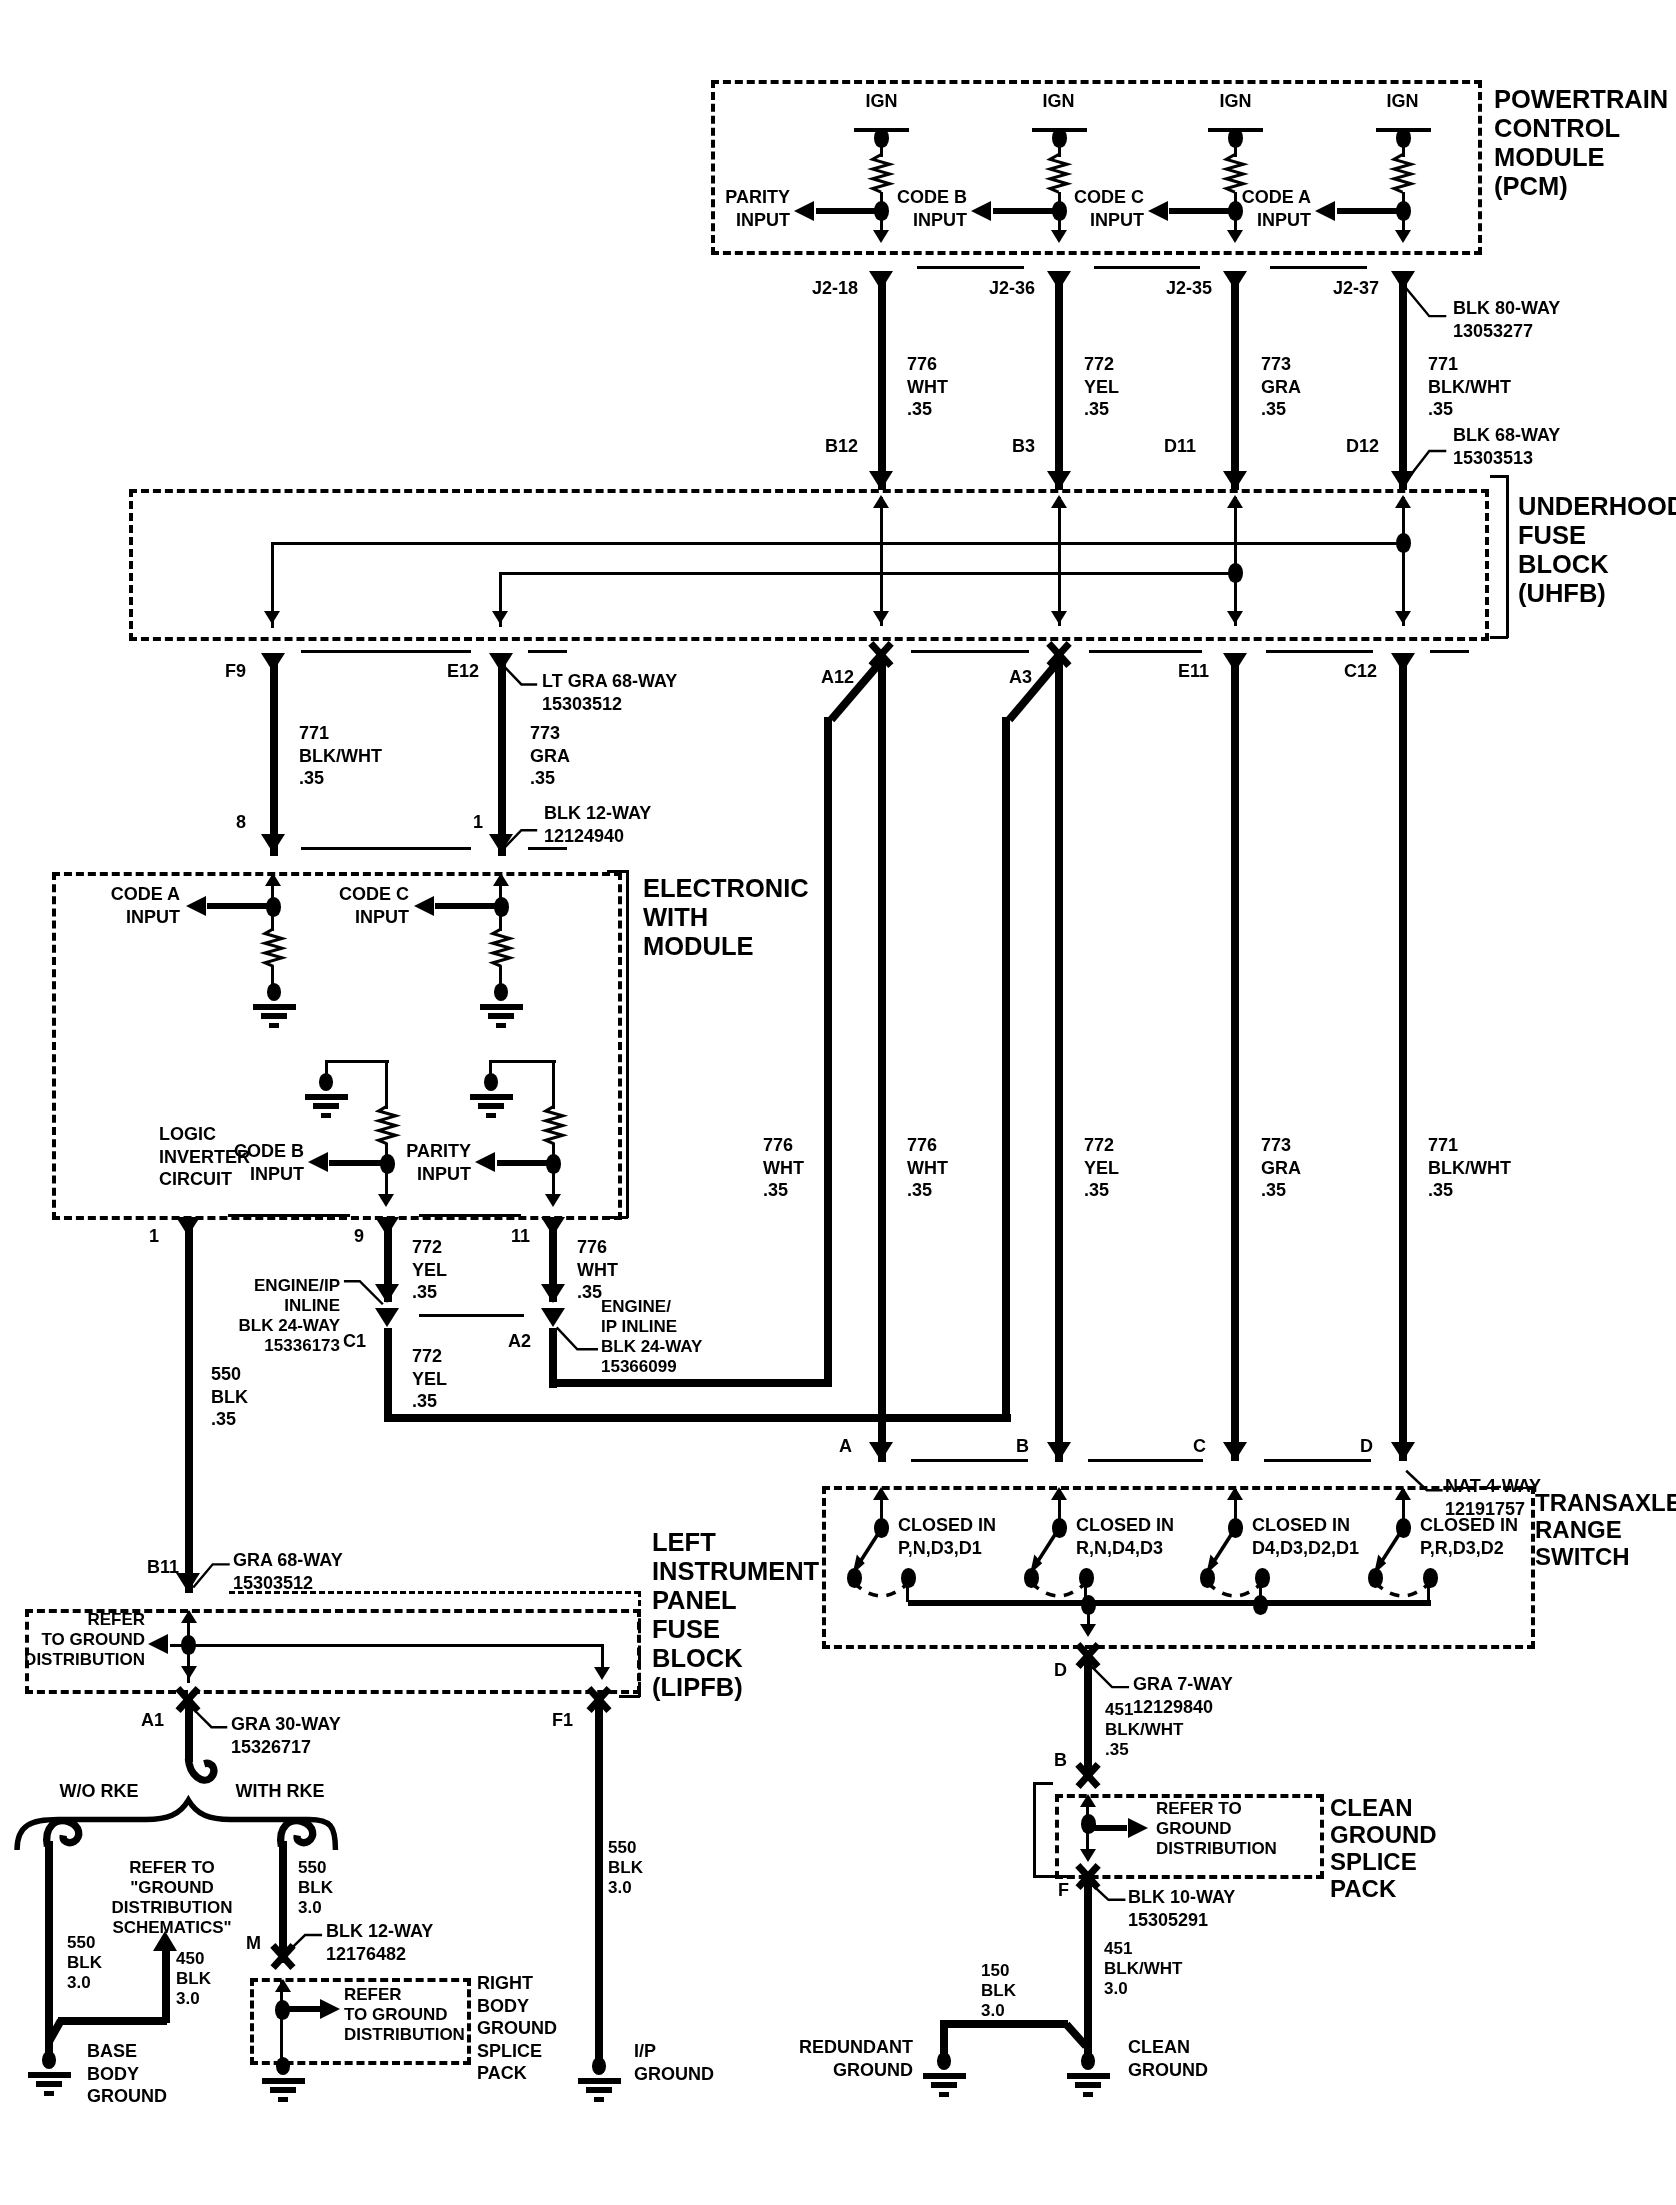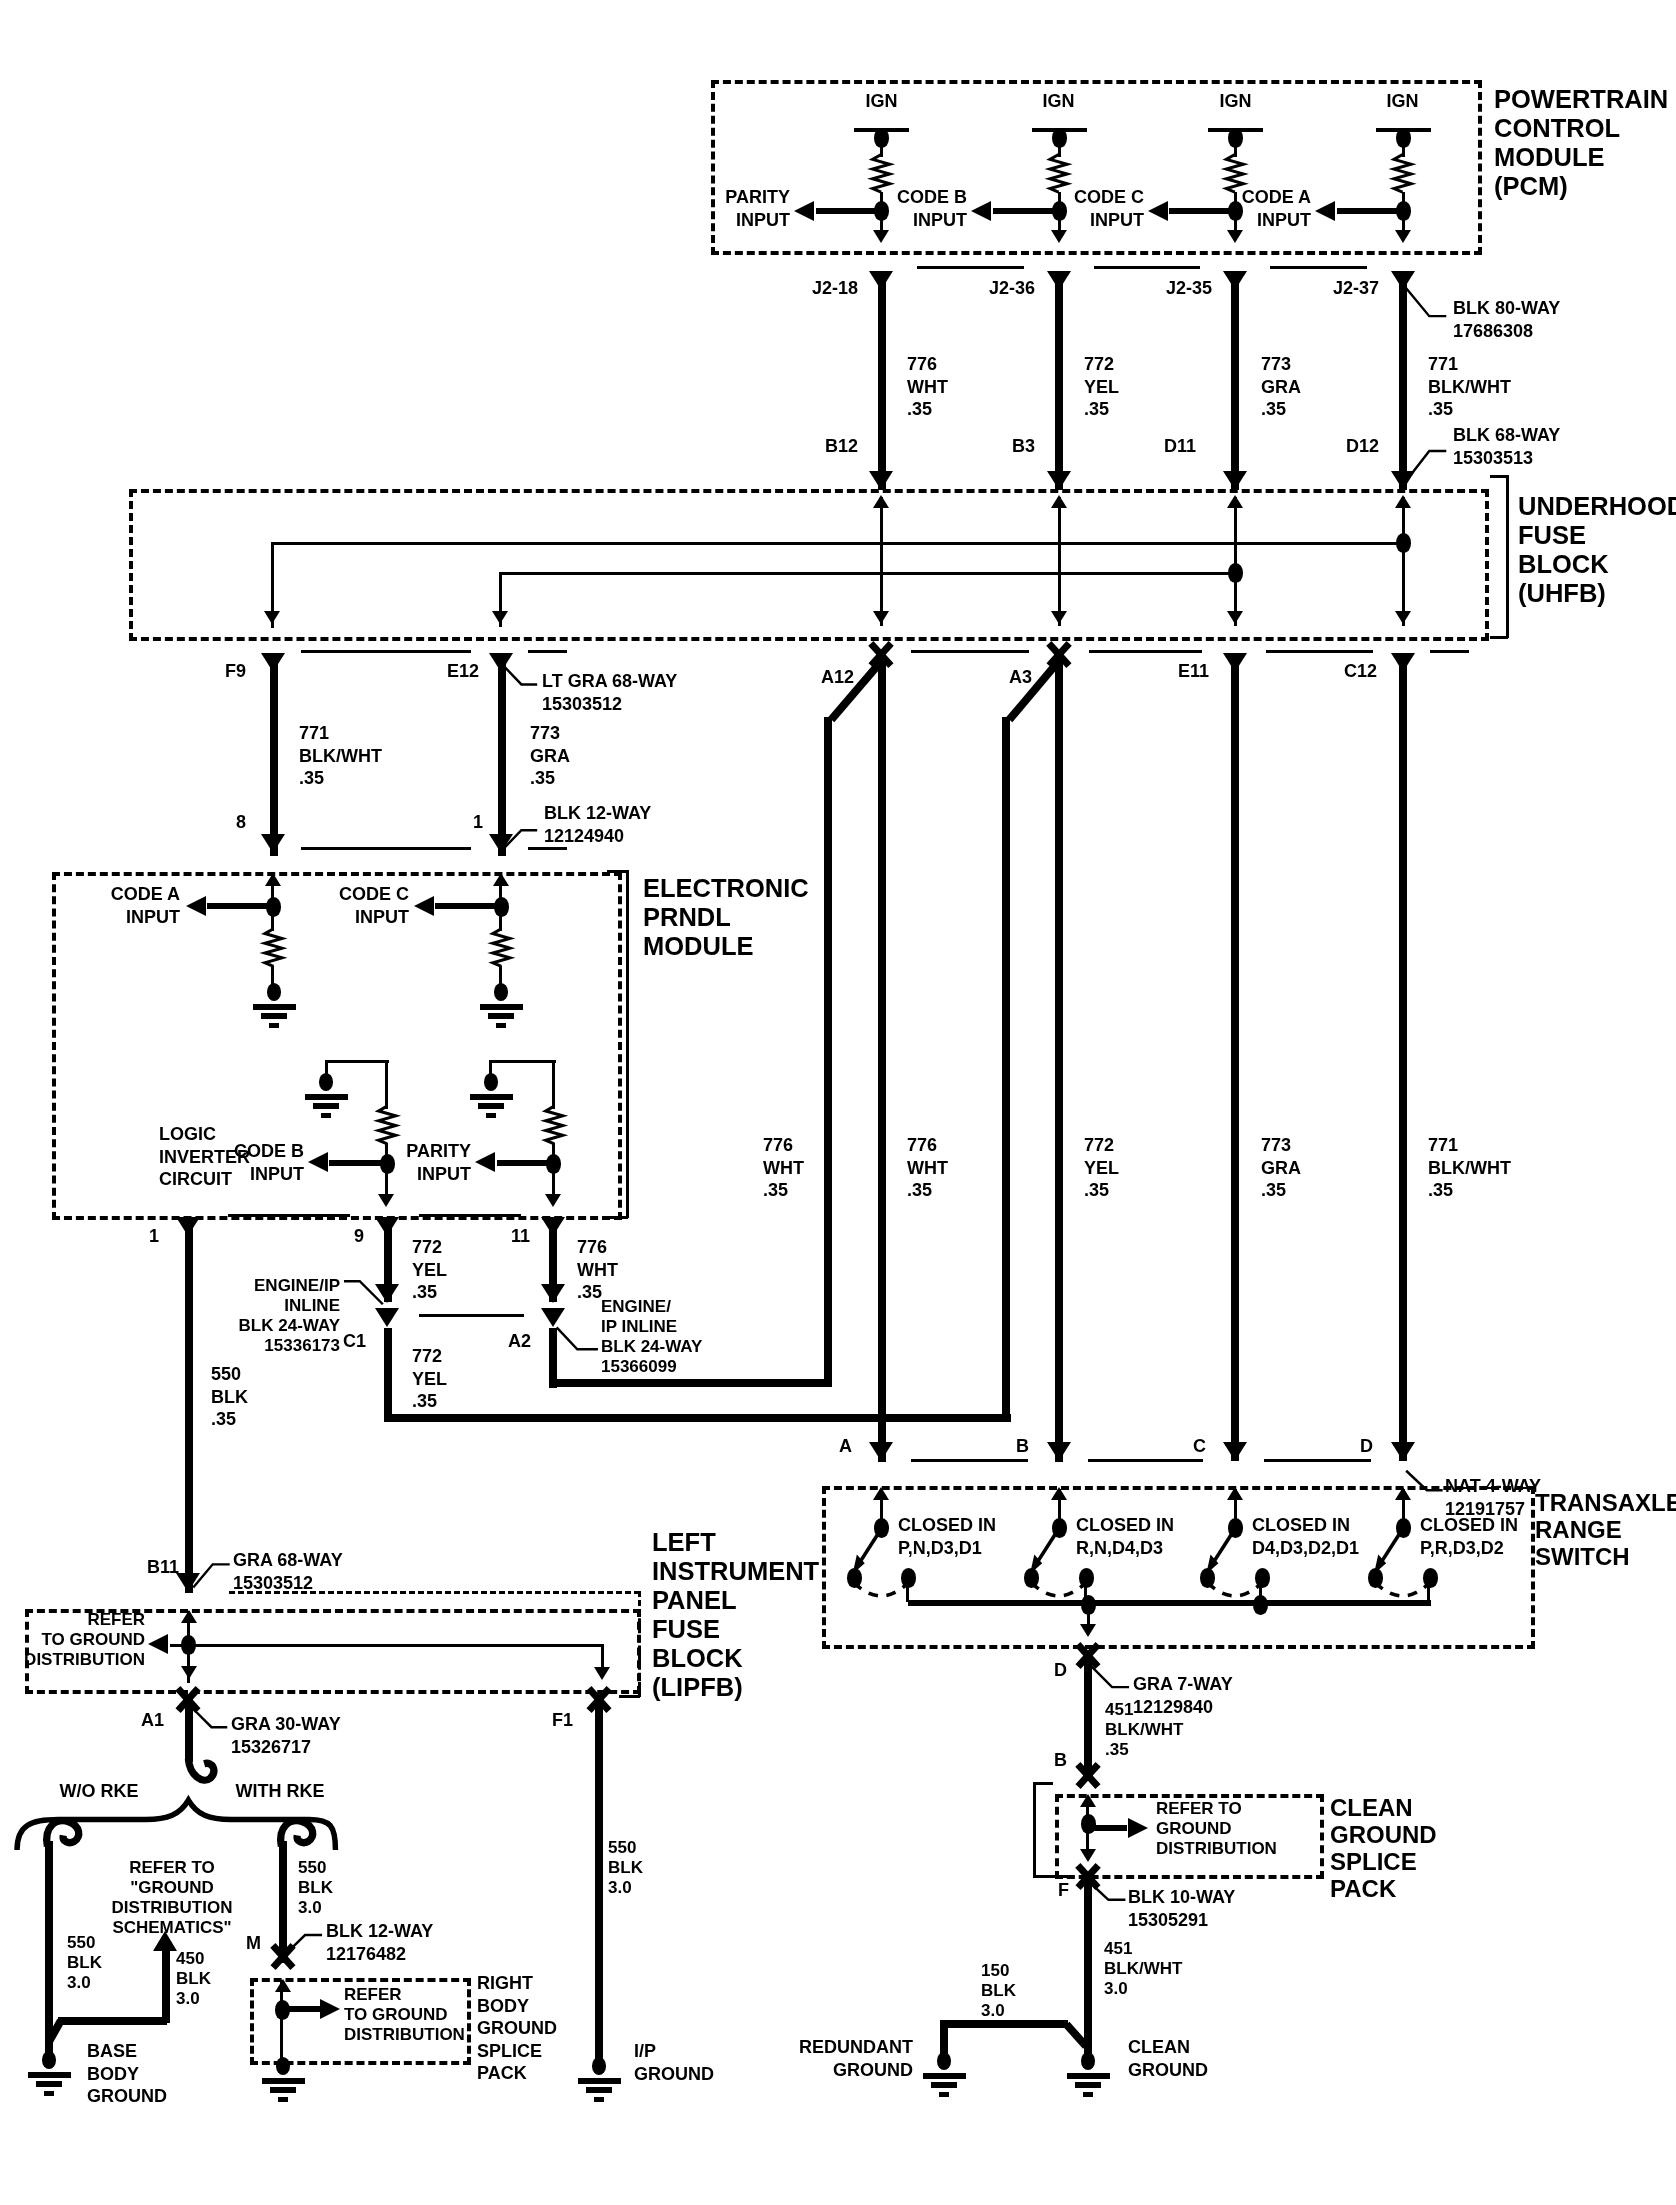--- a/index.html
+++ b/index.html
@@ -103,21 +103,21 @@
   <div class="th" style="left:1270px;top:266px;width:97px"></div>
   <div class="ad" style="left:869px;top:271px"></div>
   <div class="ad" style="left:1047px;top:271px"></div>
   <div class="ad" style="left:1223px;top:271px"></div>
   <div class="ad" style="left:1391px;top:271px"></div>
   <div class="lbl r" style="left:676px;top:277px;width:182px">J2-18</div>
   <div class="lbl r" style="left:853px;top:277px;width:182px">J2-36</div>
   <div class="lbl r" style="left:1030px;top:277px;width:182px">J2-35</div>
   <div class="lbl r" style="left:1197px;top:277px;width:182px">J2-37</div>
   <div class="lbl" style="left:1453px;top:297px">BLK 80-WAY
-17686308</div>
+13053277</div>
 
   <div class="wv" style="left:878px;top:275px;height:215px"></div>
   <div class="wv" style="left:1055px;top:275px;height:215px"></div>
   <div class="wv" style="left:1231px;top:275px;height:215px"></div>
   <div class="wv" style="left:1399px;top:275px;height:215px"></div>
   <div class="lbl" style="left:907px;top:353px">776
 WHT
 .35</div>
   <div class="lbl" style="left:1084px;top:353px">772
 YEL
@@ -233,21 +233,21 @@
   <div class="lbl r" style="left:64px;top:811px;width:182px">8</div>
   <div class="lbl r" style="left:301px;top:811px;width:182px">1</div>
   <div class="lbl" style="left:544px;top:802px">BLK 12-WAY
 12124940</div>
 
   <div class="box" style="left:52px;top:872px;width:562px;height:340px"></div>
   <div class="tv" style="left:626px;top:870px;height:348px"></div>
   <div class="th" style="left:607px;top:870px;width:20.7px"></div>
   <div class="th" style="left:607px;top:1216px;width:20.7px"></div>
   <div class="lbl ttl" style="left:643px;top:874px">ELECTRONIC
-PRNDL
+WITH
 MODULE</div>
 
   <div class="oau" style="left:265px;top:873px"></div>
   <div class="oau" style="left:493px;top:873px"></div>
   <div class="tv" style="left:271px;top:875px;height:29px"></div>
   <div class="tv" style="left:499px;top:875px;height:29px"></div>
   <div class="dot" style="left:266px;top:897px"></div>
   <div class="dot" style="left:494px;top:897px"></div>
   <div class="th" style="left:207px;top:903px;width:61px;height:6px"></div>
   <div class="th" style="left:435px;top:903px;width:61px;height:6px"></div>

